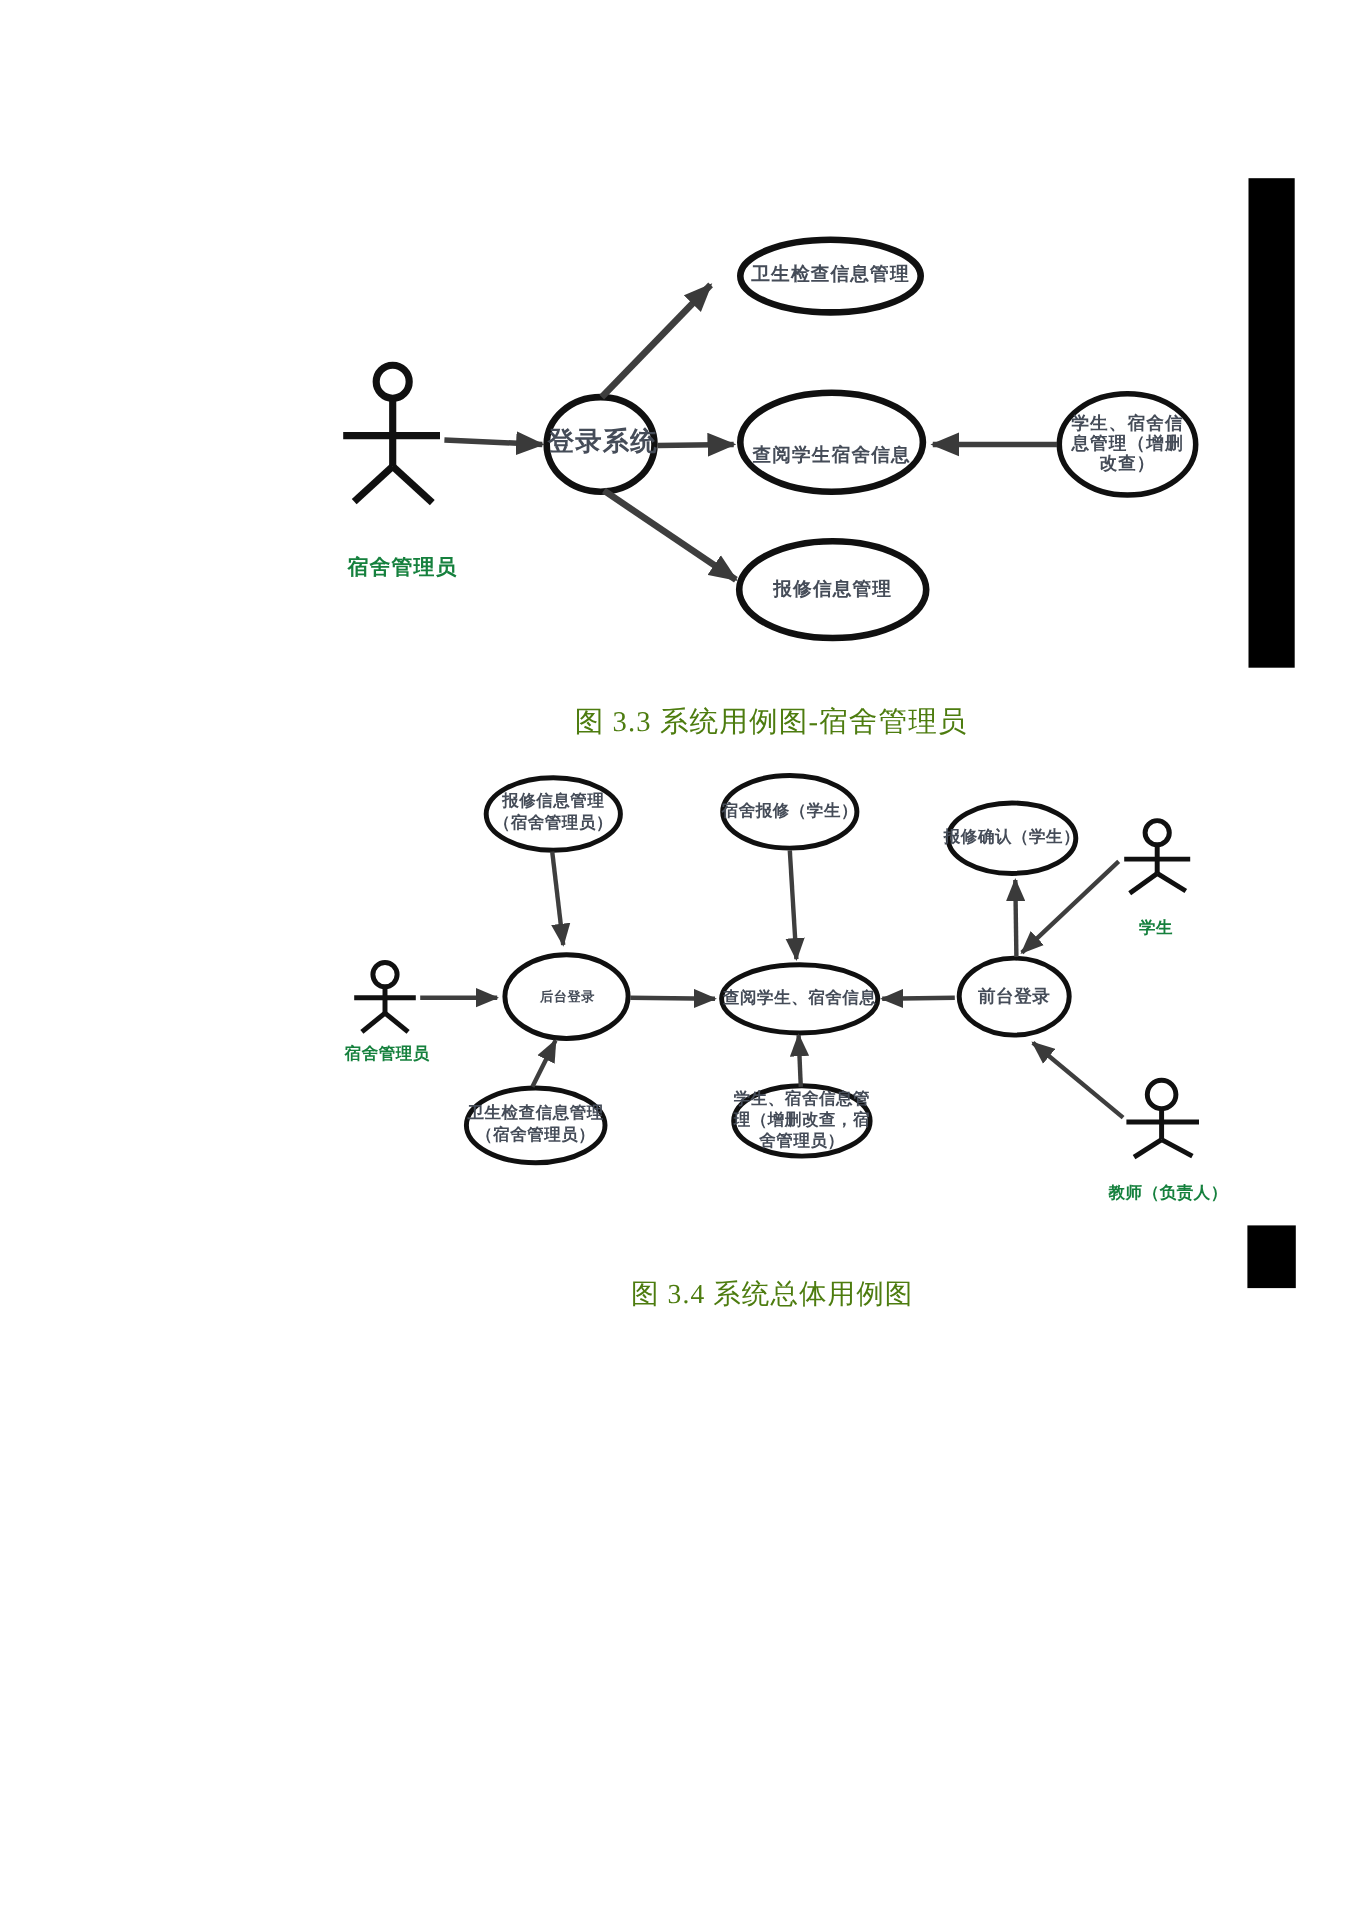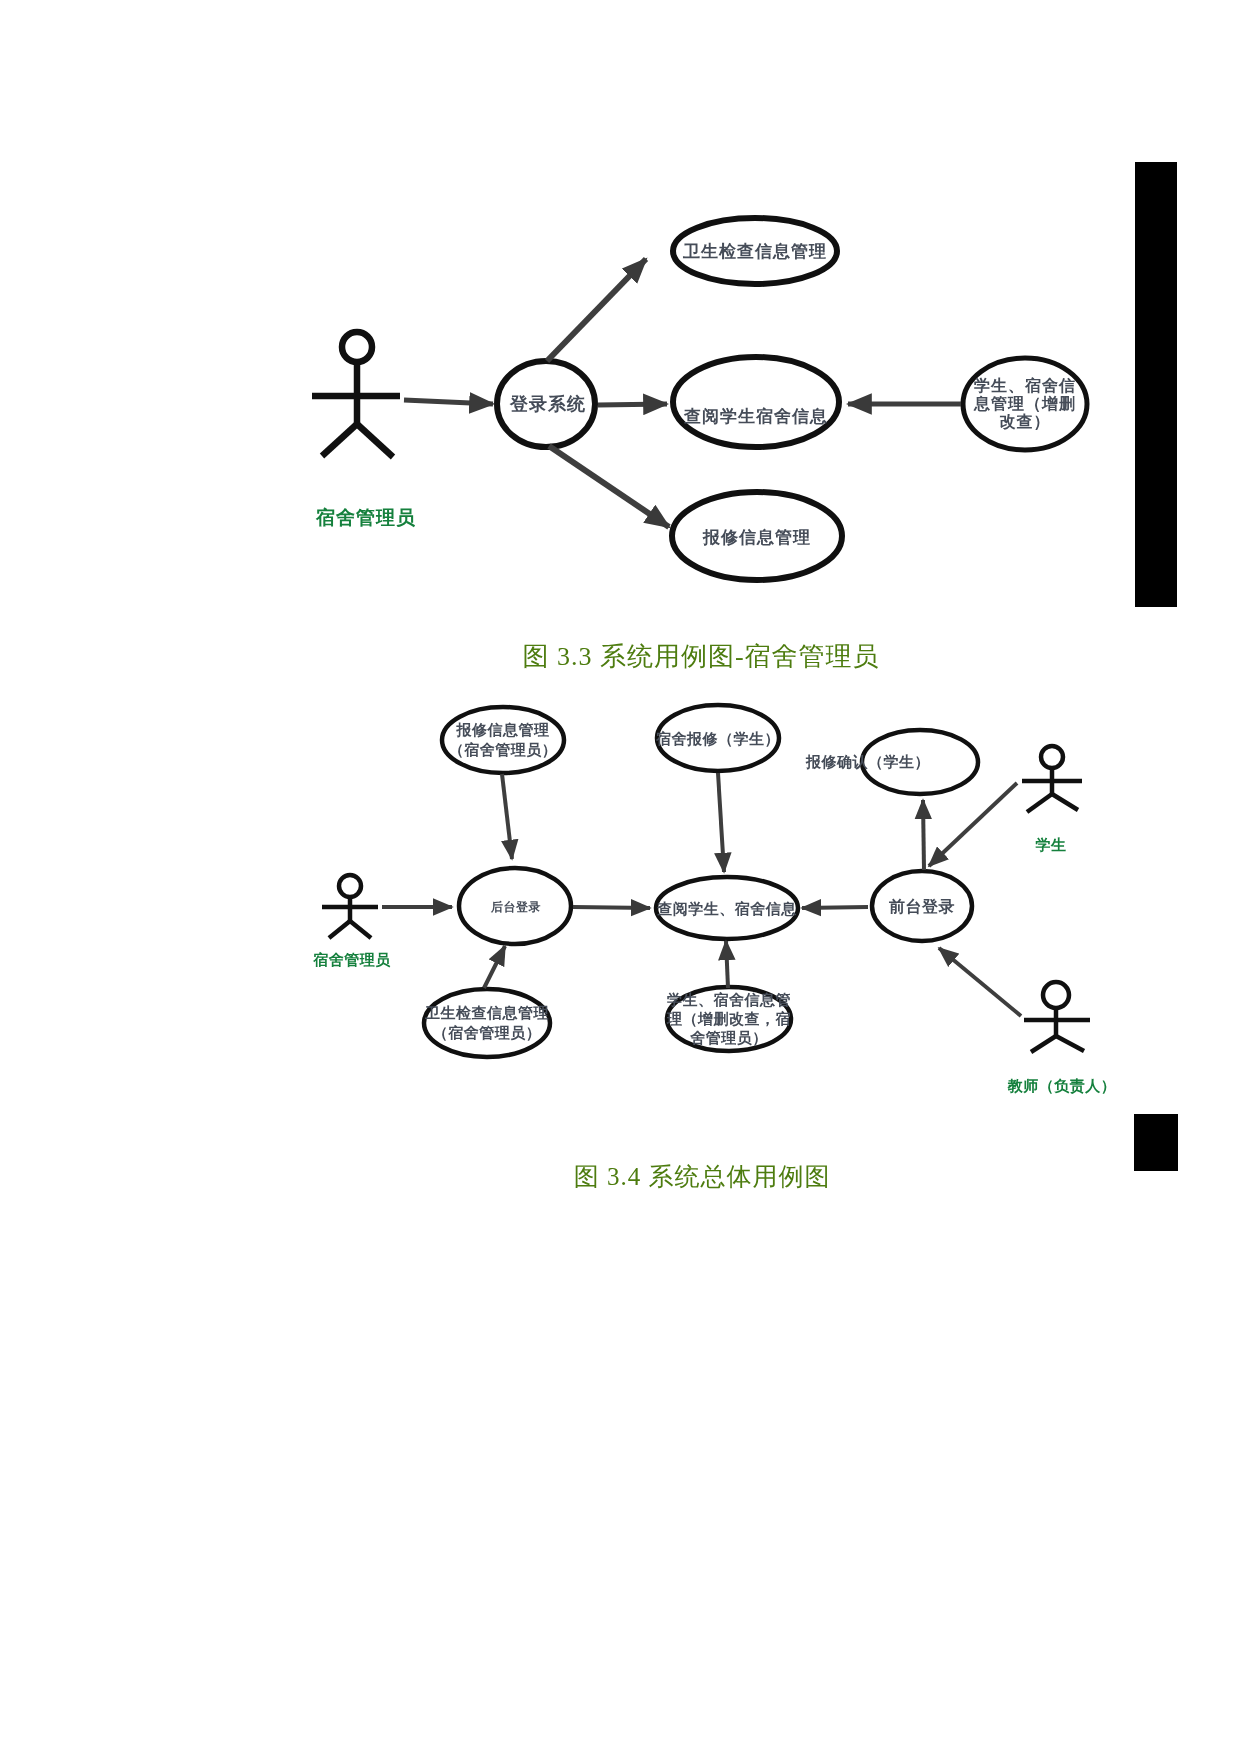--- a/index.html
+++ b/index.html
@@ -1,20 +1,20 @@
 <!DOCTYPE html>
 <html><head>
 <meta charset="utf-8">
 <style>
   html,body{margin:0;padding:0;background:#ffffff;}
   .page{position:relative;width:1240px;height:1754px;background:#ffffff;overflow:hidden;
         font-family:"Liberation Sans",sans-serif;}
   .layer{position:absolute;left:0;top:0;}
   .label{position:absolute;transform:translate(-50%,-50%);text-align:center;
-         white-space:pre-line;font-family:Liberation Serif, serif;
+         white-space:pre-line;font-family:Liberation Mono, monospace;
          font-weight:bold;color:#454c58;}
   .f1{font-size:17px;line-height:21px;letter-spacing:1px;}
   .f2{font-size:15px;line-height:20px;letter-spacing:0.5px;}
   .actor-label{color:#15803d;}
   .caption{position:absolute;transform:translate(-50%,-50%);
            font-family:Liberation Serif, serif;color:#4d7c0f;
            white-space:nowrap;letter-spacing:1px;margin-top:24px;}
   .caption1{font-size:26px;}
   .caption2{font-size:25px;}
   .redaction{position:absolute;background:#000000;}
@@ -102,34 +102,34 @@
         <line x1="718" y1="773" x2="724" y2="872" marker-end="url(#ah2)"></line>
         <line x1="728" y1="988" x2="726" y2="941" marker-end="url(#ah2)"></line>
         <line x1="868" y1="907" x2="802" y2="908" marker-end="url(#ah2)"></line>
         <line x1="924" y1="870" x2="923" y2="800" marker-end="url(#ah2)"></line>
         <line x1="1017" y1="783" x2="929" y2="866" marker-end="url(#ah2)"></line>
         <line x1="1021" y1="1016" x2="939" y2="948" marker-end="url(#ah2)"></line>
       </g>
     </g>
   </svg>
 
-  <div class="label f1" style="left:548px;top:404px;font-size:18px;">登录系统</div>
+  <div class="label f1" style="left:548px;top:404px;font-size:24px;">登录系统</div>
   <div class="label f1" style="left:755px;top:251px;">卫生检查信息管理</div>
   <div class="label f1" style="left:756px;top:403px;margin-top:13px;">查阅学生宿舍信息</div>
   <div class="label f1" style="left:757px;top:537px;">报修信息管理</div>
   <div class="label f1" style="left:1025px;top:404px;font-size:16px;line-height:18px;">学生、宿舍信
 息管理（增删
 改查）</div>
   <div class="label f1 actor-label" style="left:366px;top:517px;font-size:19px;">宿舍管理员</div>
   <div class="caption caption1" style="left:701px;top:632px;">图 3.3 系统用例图-宿舍管理员</div>
 
   <div class="label f2" style="left:503px;top:740px;">报修信息管理
 （宿舍管理员）</div>
   <div class="label f2" style="left:718px;top:739px;">宿舍报修（学生）</div>
-  <div class="label f2" style="left:868px;top:762px;">报修确认（学生）</div>
+  <div class="label f2" style="left:920px;top:762px;">报修确认（学生）</div>
   <div class="label f2" style="left:516px;top:907px;font-size:12px;">后台登录</div>
   <div class="label f2" style="left:727px;top:909px;">查阅学生、宿舍信息</div>
   <div class="label f2" style="left:922px;top:907px;font-size:16px;">前台登录</div>
   <div class="label f2" style="left:487px;top:1023px;">卫生检查信息管理
 （宿舍管理员）</div>
   <div class="label f2" style="left:729px;top:1019px;line-height:19px;">学生、宿舍信息管
 理（增删改查，宿
 舍管理员）</div>
   <div class="label f2 actor-label" style="left:352px;top:960px;">宿舍管理员</div>
   <div class="label f2 actor-label" style="left:1051px;top:845px;">学生</div>

